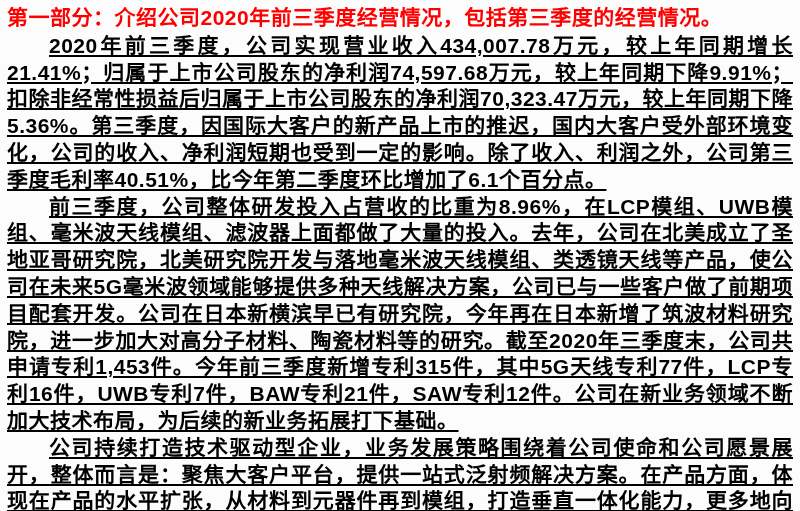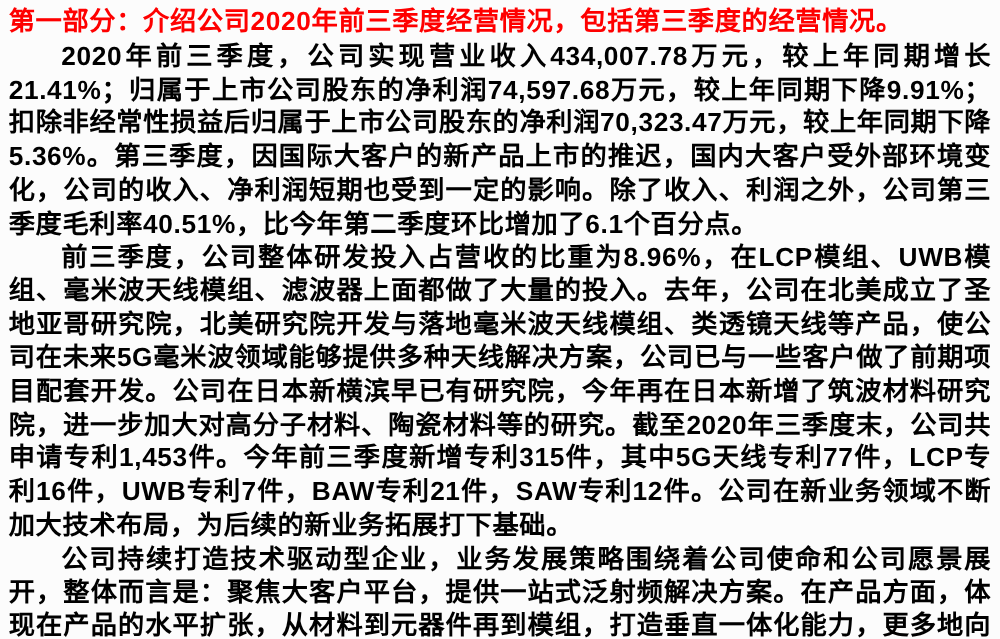--- a/index.html
+++ b/index.html
@@ -27,20 +27,21 @@
   .doc-title {
     color: #fe0000;
     margin: 0 0 1px 0;
     text-align: justify;
   }
   .doc p {
     margin: 0;
     text-align: justify;
     text-justify: inter-ideograph;
     text-indent: 2em;
+    text-decoration: underline;
   }
 </style>
 </head>
 <body>
 
 <div class="doc">
   <div class="doc-title">第一部分：介绍公司2020年前三季度经营情况，包括第三季度的经营情况。</div>
   <p>2020年前三季度，公司实现营业收入434,007.78万元，较上年同期增长21.41%；归属于上市公司股东的净利润74,597.68万元，较上年同期下降9.91%；扣除非经常性损益后归属于上市公司股东的净利润70,323.47万元，较上年同期下降5.36%。第三季度，因国际大客户的新产品上市的推迟，国内大客户受外部环境变化，公司的收入、净利润短期也受到一定的影响。除了收入、利润之外，公司第三季度毛利率40.51%，比今年第二季度环比增加了6.1个百分点。</p>
   <p>前三季度，公司整体研发投入占营收的比重为8.96%，在LCP模组、UWB模组、毫米波天线模组、滤波器上面都做了大量的投入。去年，公司在北美成立了圣地亚哥研究院，北美研究院开发与落地毫米波天线模组、类透镜天线等产品，使公司在未来5G毫米波领域能够提供多种天线解决方案，公司已与一些客户做了前期项目配套开发。公司在日本新横滨早已有研究院，今年再在日本新增了筑波材料研究院，进一步加大对高分子材料、陶瓷材料等的研究。截至2020年三季度末，公司共申请专利1,453件。今年前三季度新增专利315件，其中5G天线专利77件，LCP专利16件，UWB专利7件，BAW专利21件，SAW专利12件。公司在新业务领域不断加大技术布局，为后续的新业务拓展打下基础。</p>
   <p>公司持续打造技术驱动型企业，业务发展策略围绕着公司使命和公司愿景展开，整体而言是：聚焦大客户平台，提供一站式泛射频解决方案。在产品方面，体现在产品的水平扩张，从材料到元器件再到模组，打造垂直一体化能力，更多地向上游材料延伸。在自身能力打造方面，是从设计到制造再到测试的垂直整合，进一步提升自动化能力，实现降本增效。</p>

